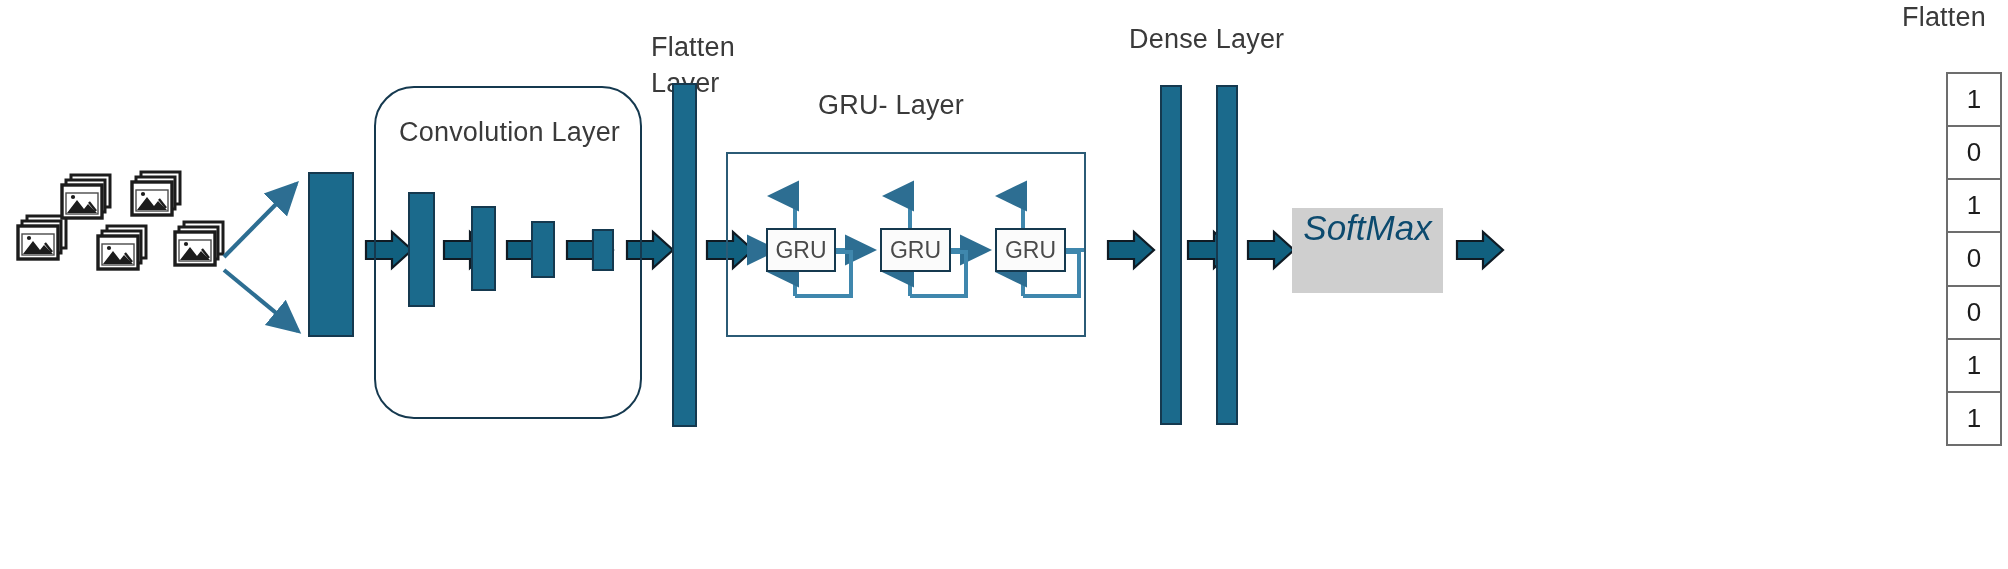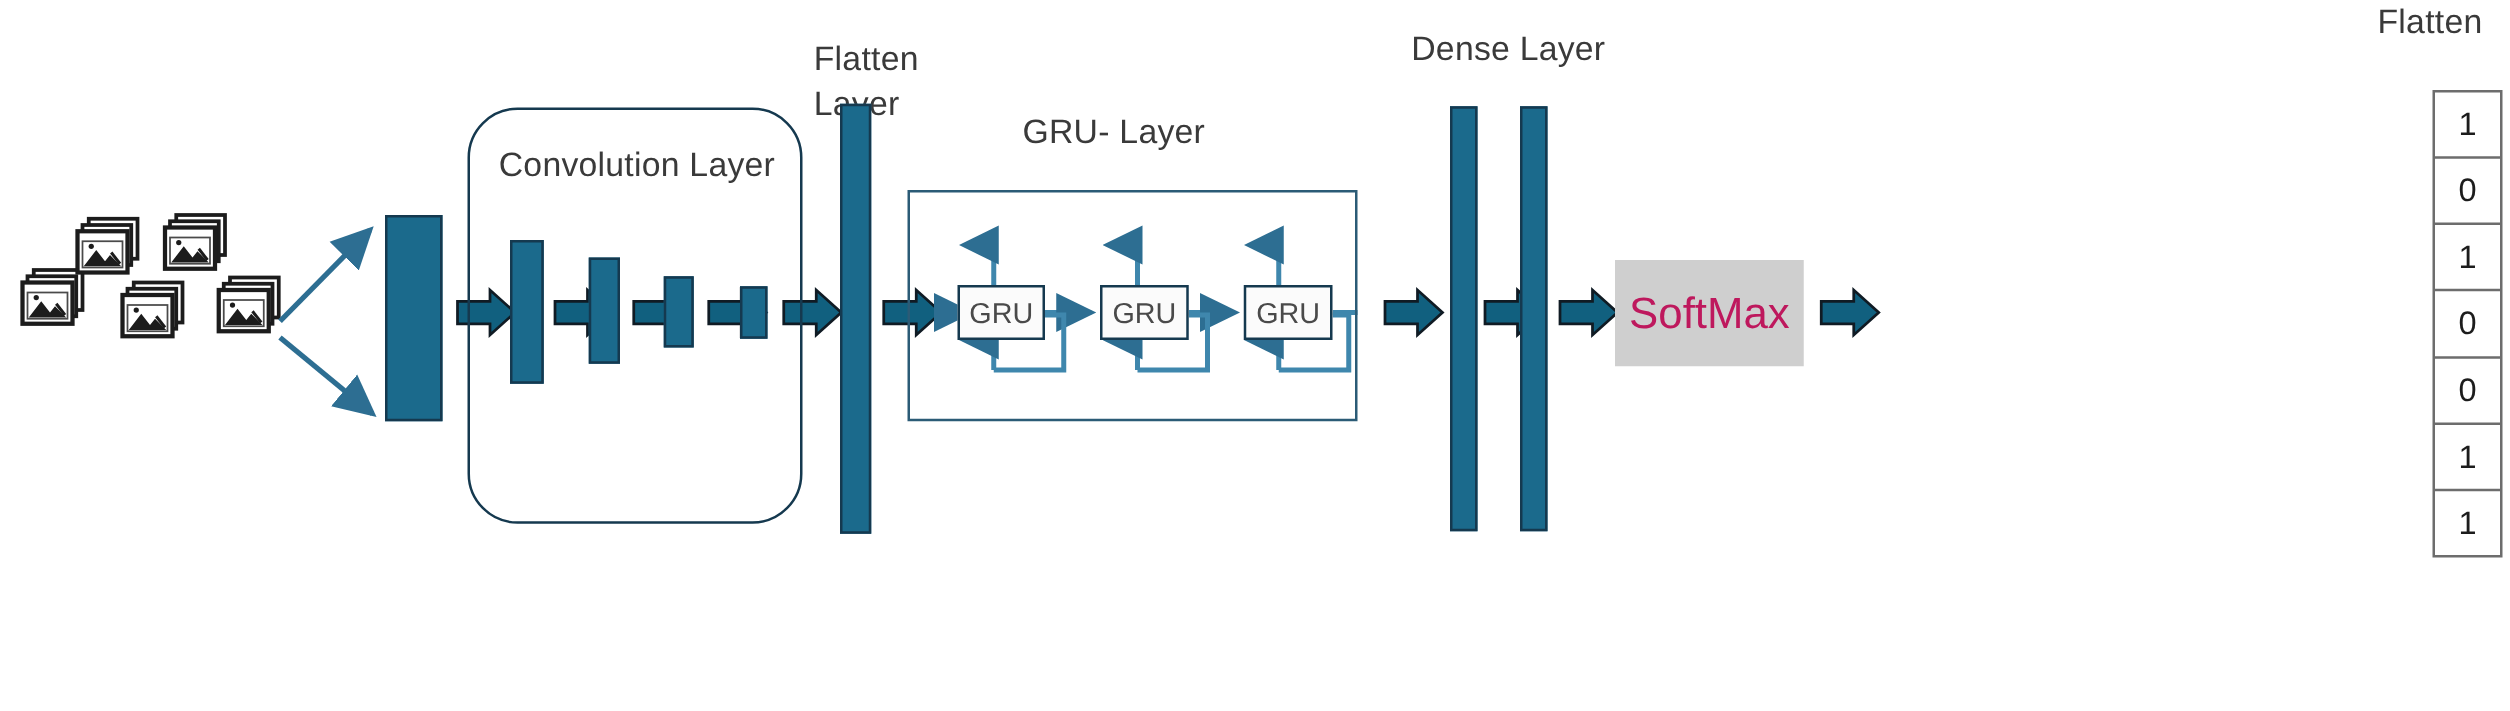--- a/index.html
+++ b/index.html
@@ -53,26 +53,26 @@
     display: flex;
     align-items: center;
     justify-content: center;
     color: #4a4a4a;
     font-size: 23px;
     font-family: "Liberation Sans", sans-serif;
   }
   .softmax {
     position: absolute;
     background: #cfcfcf;
-    color: #be185d;
-    display: flex;
-    align-items: center;
+    color: #0c4a6e;
+    display: flex;
     justify-content: center;
     font-size: 35px;
     font-family: "Liberation Sans", sans-serif;
+    font-style: italic;
   }
   .out-col {
     position: absolute;
     border: 2px solid #6d6d6d;
     box-sizing: border-box;
     background: #ffffff;
     display: flex;
     flex-direction: column;
   }
   .out-cell {

